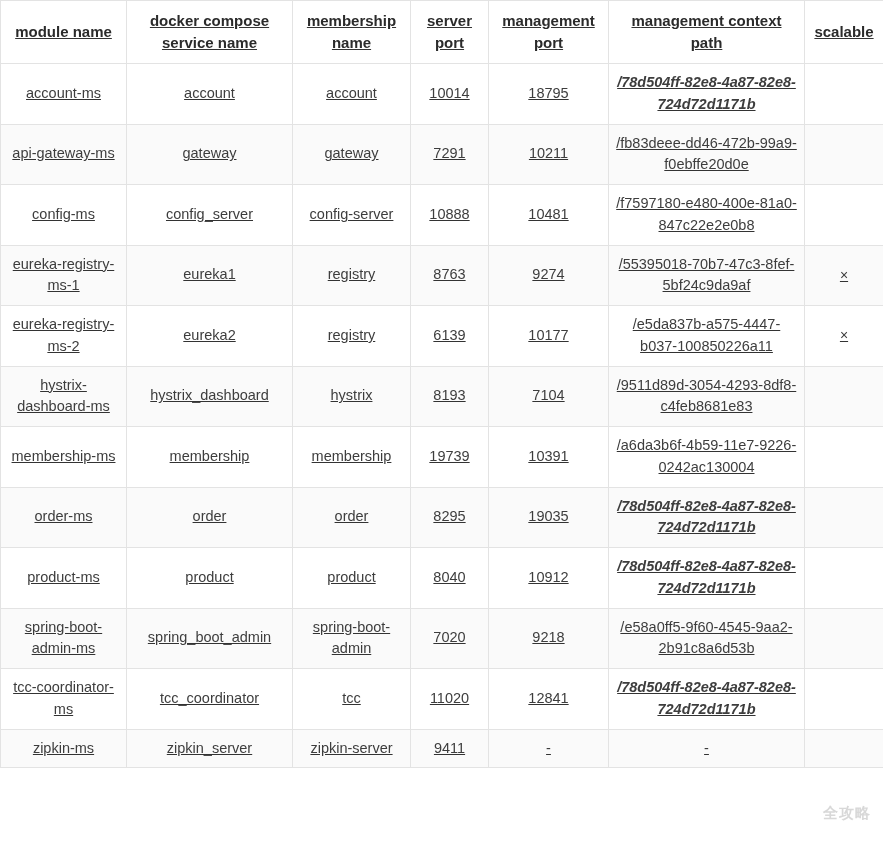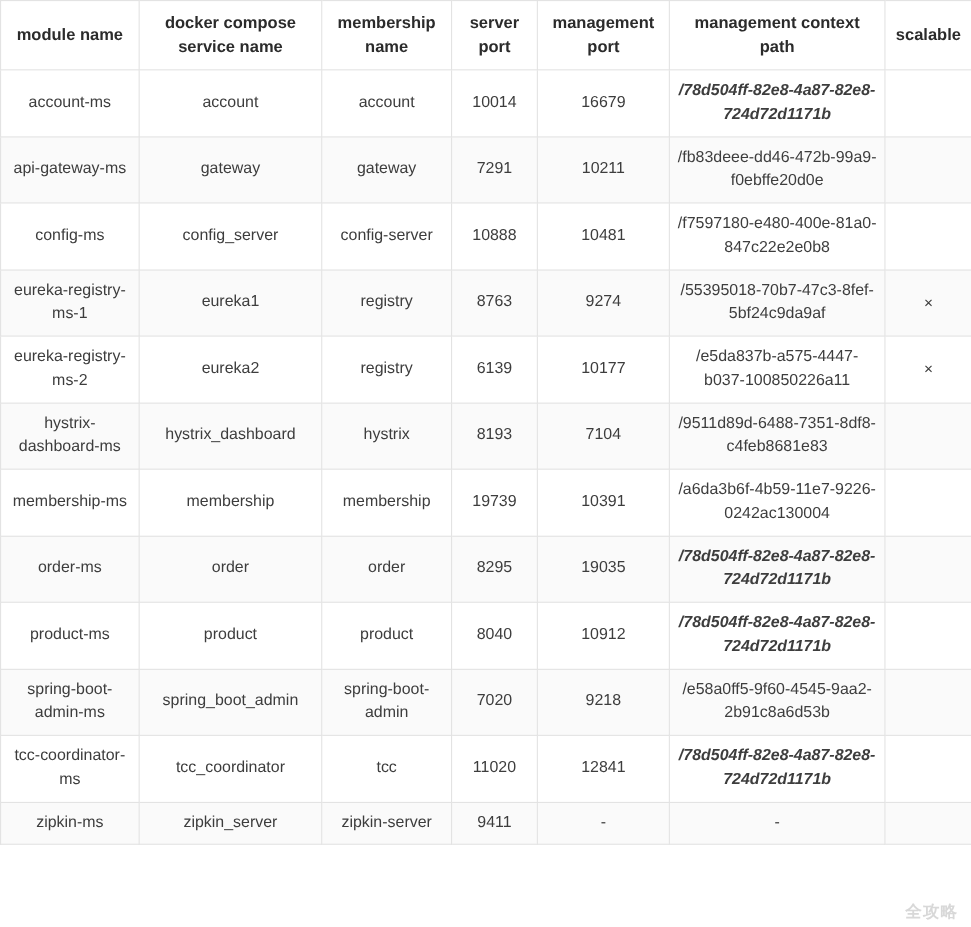--- a/index.html
+++ b/index.html
@@ -12,20 +12,21 @@
     height: 843px;
     font-family: "Liberation Sans", sans-serif;
     color: #333333;
     overflow: hidden;
   }
   table.ms-table {
     border-collapse: collapse;
     width: 883px;
     table-layout: fixed;
     font-size: 14.5px;
+    text-decoration: underline;
   }
   table.ms-table th,
   table.ms-table td {
     border: 1px solid #e3e3e3;
     text-align: center;
     vertical-align: middle;
     padding: 8px 6px;
     line-height: 1.5;
     word-wrap: break-word;
     overflow-wrap: break-word;
@@ -57,21 +58,21 @@
     font-weight: bold;
     font-style: italic;
   }
   td.scalable-mark {
     color: #555555;
     font-size: 14px;
   }
   .watermark {
     position: absolute;
     right: 12px;
-    bottom: 4px;
+    bottom: 20px;
     font-size: 15px;
     color: #d8d8d8;
     letter-spacing: 1px;
     font-weight: bold;
     pointer-events: none;
   }
 </style>
 </head>
 <body>
 
@@ -95,21 +96,21 @@
       <th>management context path</th>
       <th>scalable</th>
     </tr>
   </thead>
   <tbody id="table-body">
       <tr>
         <td>account-ms</td>
         <td>account</td>
         <td>account</td>
         <td>10014</td>
-        <td>16679</td>
+        <td>18795</td>
         <td class="ctx-strong">/78d504ff-82e8-4a87-82e8-724d72d1171b</td>
         <td class="scalable-mark"></td>
       </tr>
       <tr>
         <td>api-gateway-ms</td>
         <td>gateway</td>
         <td>gateway</td>
         <td>7291</td>
         <td>10211</td>
         <td>/fb83deee-dd46-472b-99a9-f0ebffe20d0e</td>
@@ -141,21 +142,21 @@
         <td>10177</td>
         <td>/e5da837b-a575-4447-b037-100850226a11</td>
         <td class="scalable-mark">×</td>
       </tr>
       <tr>
         <td>hystrix-dashboard-ms</td>
         <td>hystrix_dashboard</td>
         <td>hystrix</td>
         <td>8193</td>
         <td>7104</td>
-        <td>/9511d89d-6488-7351-8df8-c4feb8681e83</td>
+        <td>/9511d89d-3054-4293-8df8-c4feb8681e83</td>
         <td class="scalable-mark"></td>
       </tr>
       <tr>
         <td>membership-ms</td>
         <td>membership</td>
         <td>membership</td>
         <td>19739</td>
         <td>10391</td>
         <td>/a6da3b6f-4b59-11e7-9226-0242ac130004</td>
         <td class="scalable-mark"></td>

